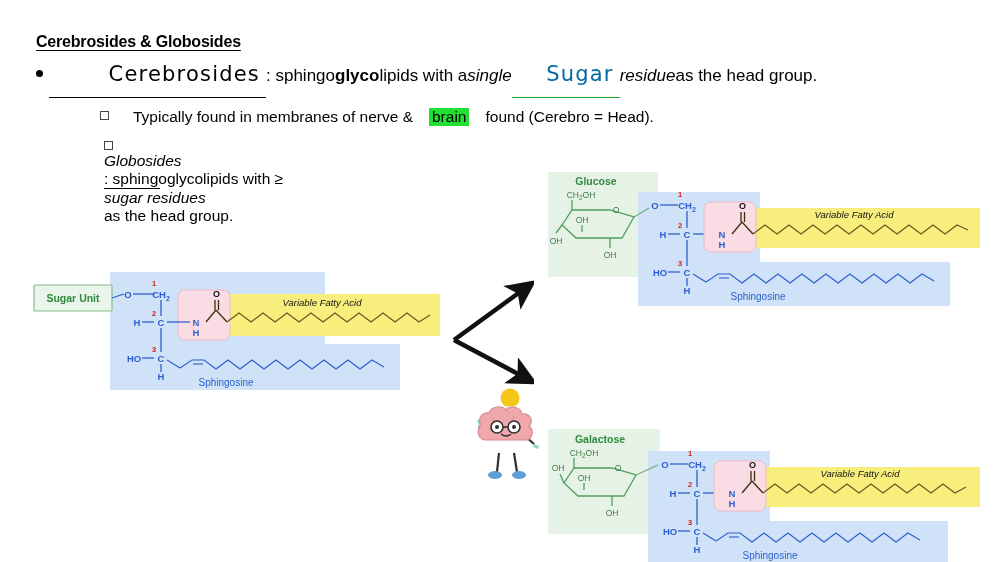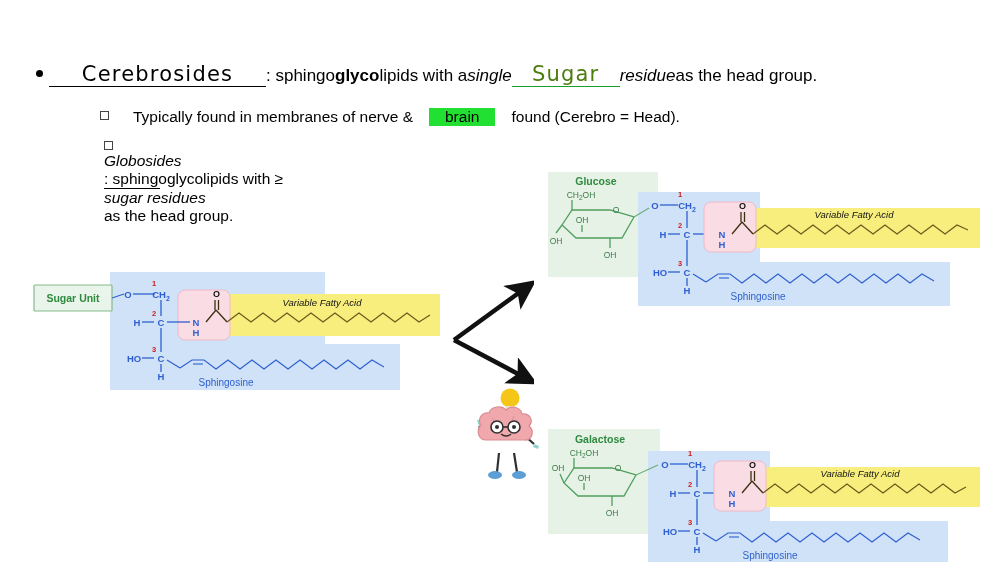--- a/index.html
+++ b/index.html
@@ -28,64 +28,65 @@
     display:flex;align-items:baseline;
   }
   .dot{
     display:inline-block;width:7px;height:7px;border-radius:50%;
     background:#000;margin-right:6px;position:relative;top:-4px;
   }
   .blank-hand{
     display:inline-block;
     border-bottom:1.6px solid #000;
     min-width:205px;
-    text-align:center;
-    padding:0 6px 0 6px;
+    text-align:right;
+    padding:0 6px 11px 6px;
   }
   .hand{
     font-family:"DejaVu Sans", sans-serif;
     font-size:21px;
     letter-spacing:1.2px;
     font-weight:400;
   }
-  .hand.green{color:#4d7c0f;}
+  .hand.green{color:#0369a1;}
   .blank-hand.green-line{border-bottom:1.8px solid #17a02a;min-width:96px;}
   .txt{font-size:17px;}
   .b{font-weight:bold;}
   .i{font-style:italic;}
 
   .sub{
     position:absolute;font-size:15.5px;white-space:nowrap;
     display:flex;align-items:baseline;
   }
   .sub1{left:100px;top:108px;gap:16px;}
   .sub2{left:100px;top:143px;flex-direction:column;}
   .sq{
     display:inline-block;width:7px;height:7px;
     border:1.2px solid #444;margin-right:8px;
     position:relative;top:-2px;background:#fff;
   }
-  .hl-green{background:#22e032;padding:0 16px;}
+  .hl-green{background:#22e032;padding:0 3px;}
   .blank-plain{
     display:inline-block;border-bottom:1.5px solid #000;
     width:56px;margin:0 4px;
   }
 
   
   .mol{position:absolute;}
   .mol svg{display:block;overflow:visible;}
 
   
   .mascot{position:absolute;left:466px;top:378px;width:80px;height:105px;}
 </style>
 </head>
 <body>
 
 <div class="slide">
 
+  <div class="title">Cerebrosides &amp; Globosides</div>
 
   <div class="bullet-row">
     <span class="dot"></span>
     <span class="blank-hand"><span class="hand">Cerebrosides</span></span>
     <span class="txt">: sphingo</span>
     <span class="txt b">glyco</span>
     <span class="txt">lipids with a </span>
     <span class="txt i">single</span>
     <span class="blank-hand green-line"><span class="hand green">Sugar</span></span>
     <span class="txt i">residue</span>

